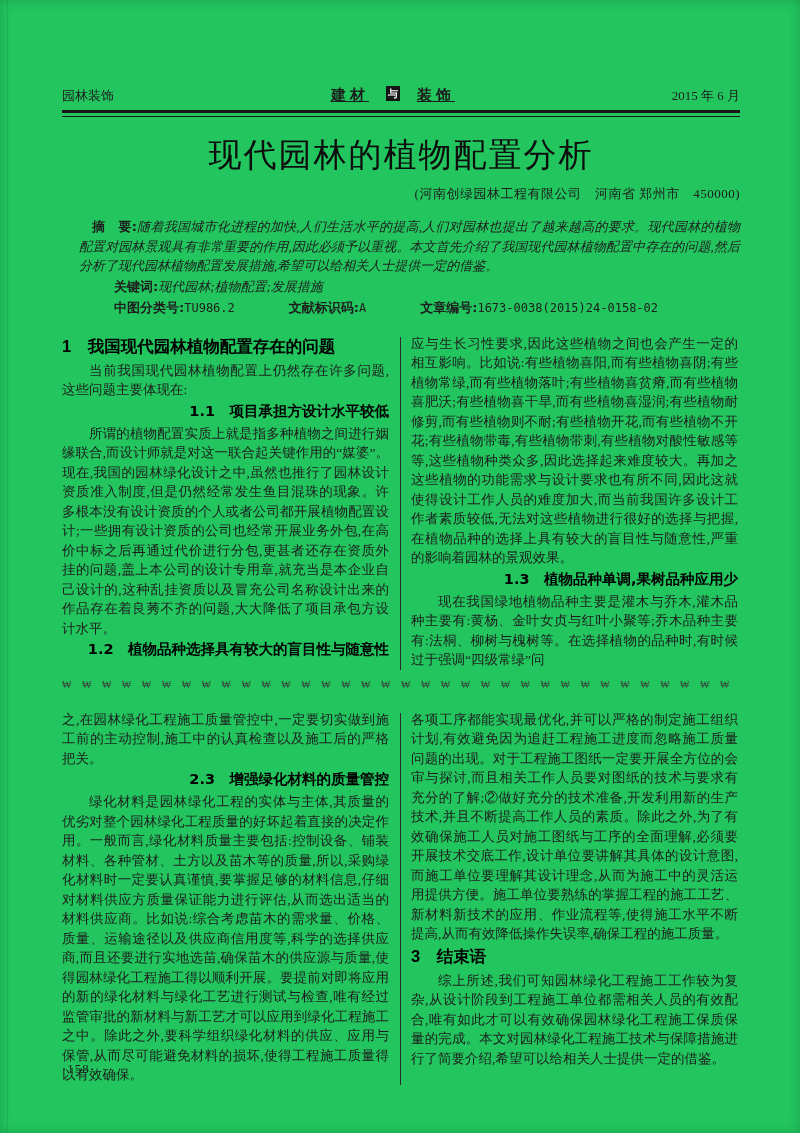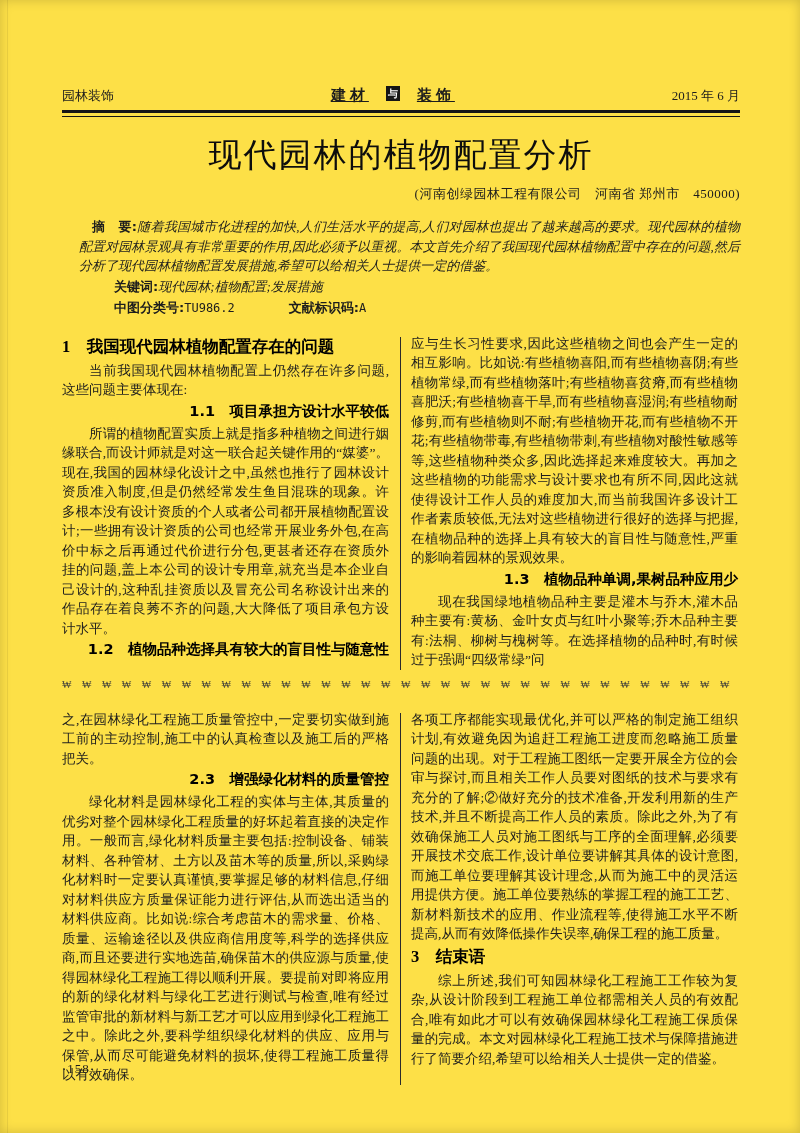--- a/index.html
+++ b/index.html
@@ -1,21 +1,21 @@
 <!DOCTYPE html>
 <html><head>
 <meta charset="utf-8">
 <style>
   * { margin:0; padding:0; box-sizing:border-box; }
   html, body { background:#e9e8e5; }
   .page {
     position:relative;
     width:800px; height:1133px;
     margin:0 auto;
-    background:#fde047;
+    background:#22c55e;
     color:#1d1d1d;
     font-family:"Liberation Serif","DejaVu Serif",serif;
     padding:86px 60px 0 62px;
     box-shadow: inset 0 0 12px rgba(0,0,0,0.18);
     overflow:hidden;
   }
   .page::before{
     content:""; position:absolute; left:7px; top:0; bottom:0; width:1px;
     background:rgba(0,0,0,0.07);
   }
@@ -47,21 +47,21 @@
   .meta-seg { white-space:nowrap; }
   .meta-seg + .meta-seg { margin-left:54px; }
   .mono { font-family:"DejaVu Sans Mono","Liberation Mono",monospace; font-size:12px; }
 
   
   .body-section { display:flex; margin-top:15px; }
   .col { width:327px; font-size:13.5px; line-height:19.5px; text-align:justify; }
   .vrule { width:1px; background:#2b2b2b; margin:3px 10px 0 11px; align-self:stretch; }
   .blk.p { text-indent:2em; }
   .blk.pcont { text-indent:0; }
-  .blk.h1 { font-family:Liberation Serif, serif;
+  .blk.h1 { font-family:Liberation Sans, sans-serif;
     font-size:16.5px; font-weight:bold; line-height:23px; margin:1px 0 3px;
     text-align:left; color:#000; }
   .blk.h2 { font-family:"DejaVu Sans","Liberation Sans",sans-serif;
     font-size:14.5px; font-weight:bold; line-height:21px; margin:1px 0 2px;
     text-align:right; color:#000; }
 
   .ornament-row { margin-top:9px; height:16px; font-size:10px; color:#3a3a3a;
     letter-spacing:3px; word-spacing:2px; white-space:nowrap; overflow:hidden; }
 
   .page-number { position:absolute; left:62px; bottom:56px; font-size:13px; letter-spacing:1px; }
@@ -92,20 +92,23 @@
     <div class="kw-line">
       <span class="blabel">关键词:</span><span class="kaiti">现代园林;植物配置;发展措施</span>
     </div>
     <div class="meta-line">
       <span class="meta-seg">
         <span class="blabel">中图分类号:</span><span class="mono">TU986.2</span>
       </span>
       <span class="meta-seg">
         <span class="blabel">文献标识码:</span><span class="mono">A</span>
       </span>
+      <span class="meta-seg">
+        <span class="blabel">文章编号:</span><span class="mono">1673-0038(2015)24-0158-02</span>
+      </span>
     </div>
   </div>
 
   <div class="body-section sec-top">
     <div class="col">
         <div class="blk h1">1　我国现代园林植物配置存在的问题</div>
         <div class="blk p">当前我国现代园林植物配置上仍然存在许多问题,这些问题主要体现在:</div>
         <div class="blk h2">1.1　项目承担方设计水平较低</div>
         <div class="blk p">所谓的植物配置实质上就是指多种植物之间进行姻缘联合,而设计师就是对这一联合起关键作用的“媒婆”。现在,我国的园林绿化设计之中,虽然也推行了园林设计资质准入制度,但是仍然经常发生鱼目混珠的现象。许多根本没有设计资质的个人或者公司都开展植物配置设计;一些拥有设计资质的公司也经常开展业务外包,在高价中标之后再通过代价进行分包,更甚者还存在资质外挂的问题,盖上本公司的设计专用章,就充当是本企业自己设计的,这种乱挂资质以及冒充公司名称设计出来的作品存在着良莠不齐的问题,大大降低了项目承包方设计水平。</div>
         <div class="blk h2">1.2　植物品种选择具有较大的盲目性与随意性</div>

